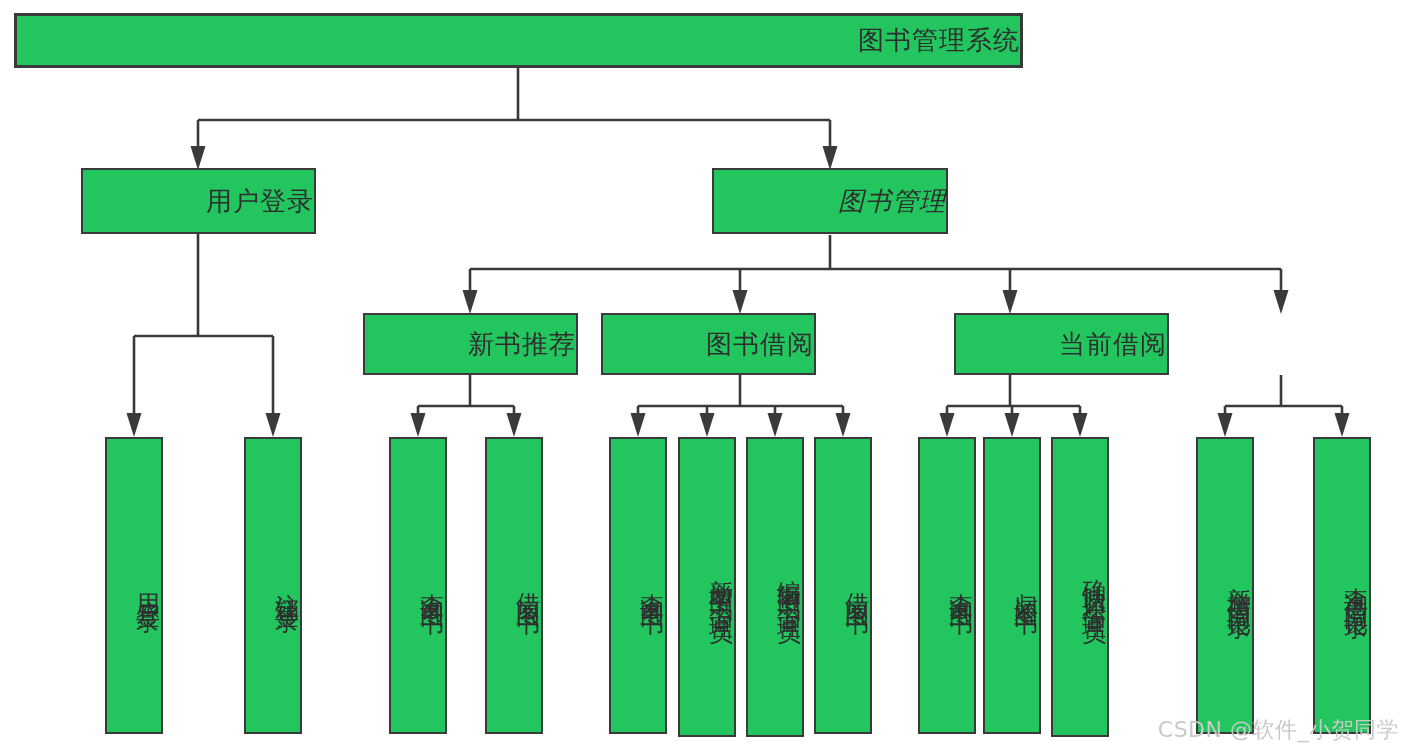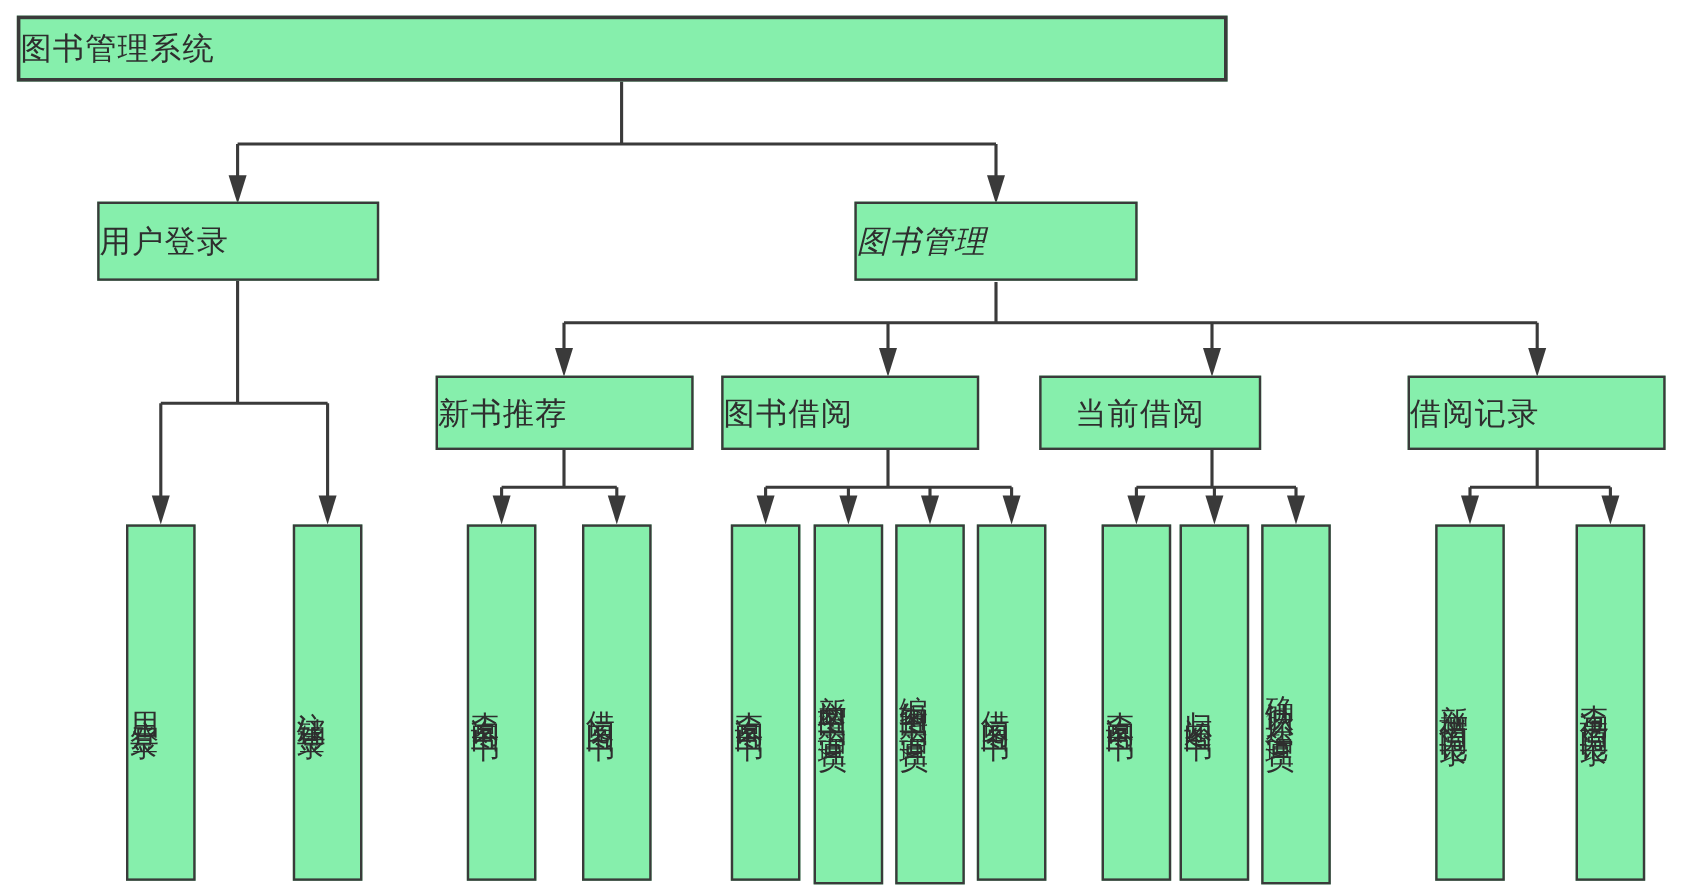--- a/index.html
+++ b/index.html
@@ -7,23 +7,23 @@
     position:relative;
     width:1405px; height:747px;
     background:#ffffff;
     font-family:"DejaVu Sans","Liberation Sans",sans-serif;
     overflow:hidden;
   }
   svg.connectors { position:absolute; left:0; top:0; }
   .node {
     position:absolute;
     box-sizing:border-box;
-    background:#86efac;
+    background:#22c55e;
     border:2.5px solid #3a3a3a;
-    display:flex; align-items:center; justify-content:flex-start;
+    display:flex; align-items:center; justify-content:flex-end;
     color:#2e2e2e;
   }
   .node.root { border-width:3px; }
   .node.root span, .node.branch span {
     font-size:26px;
     letter-spacing:1px;
     white-space:nowrap;
   }
   .node.leaf span {
     writing-mode:vertical-rl;
@@ -106,25 +106,22 @@
   <div class="node branch" style="left:712px; top:168px; width:236px; height:66px;font-style:italic;">
     <span>图书管理</span>
   </div>
 
   <div class="node branch" style="left:363px; top:313px; width:215px; height:62px;font-family:Liberation Serif, serif;">
     <span>新书推荐</span>
   </div>
   <div class="node branch" style="left:601px; top:313px; width:215px; height:62px;">
     <span>图书借阅</span>
   </div>
-  <div class="node branch" style="left:866px; top:313px; width:185px; height:62px;padding-left:28px;">
+  <div class="node branch" style="left:954px; top:313px; width:215px; height:62px;padding-left:28px;">
     <span>当前借阅</span>
-  </div>
-  <div class="node branch" style="left:1173px; top:313px; width:215px; height:62px;">
-    <span>借阅记录</span>
   </div>
 
   <div class="node leaf" style="left:105px; top:437px; width:58px; height:297px;">
     <span>用户登录</span>
   </div>
   <div class="node leaf" style="left:244px; top:437px; width:58px; height:297px;">
     <span>注销登录</span>
   </div>
 
   <div class="node leaf" style="left:389px; top:437px; width:58px; height:297px;">
@@ -157,14 +154,15 @@
     <span>确认归还（管理员）</span>
   </div>
 
   <div class="node leaf" style="left:1196px; top:437px; width:58px; height:297px;">
     <span>新增借阅记录</span>
   </div>
   <div class="node leaf" style="left:1313px; top:437px; width:58px; height:297px;">
     <span>查询借阅记录</span>
   </div>
 
+  <div class="watermark">CSDN @软件_小贺同学</div>
 
 </div>
 
 </body></html>

